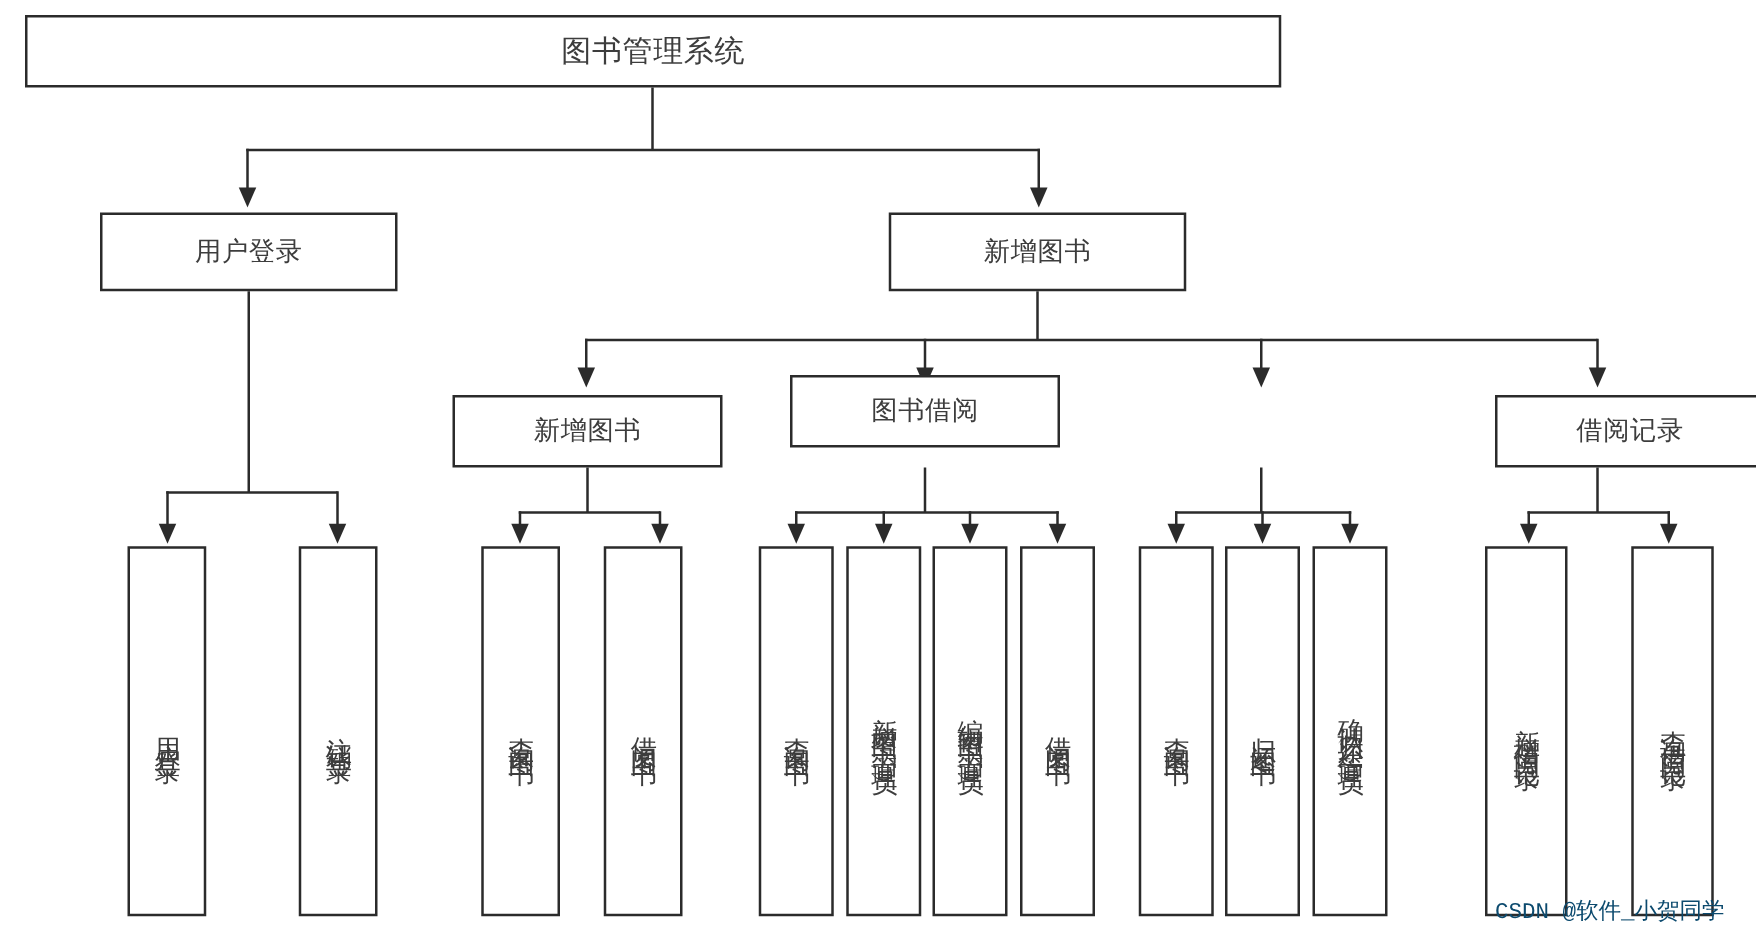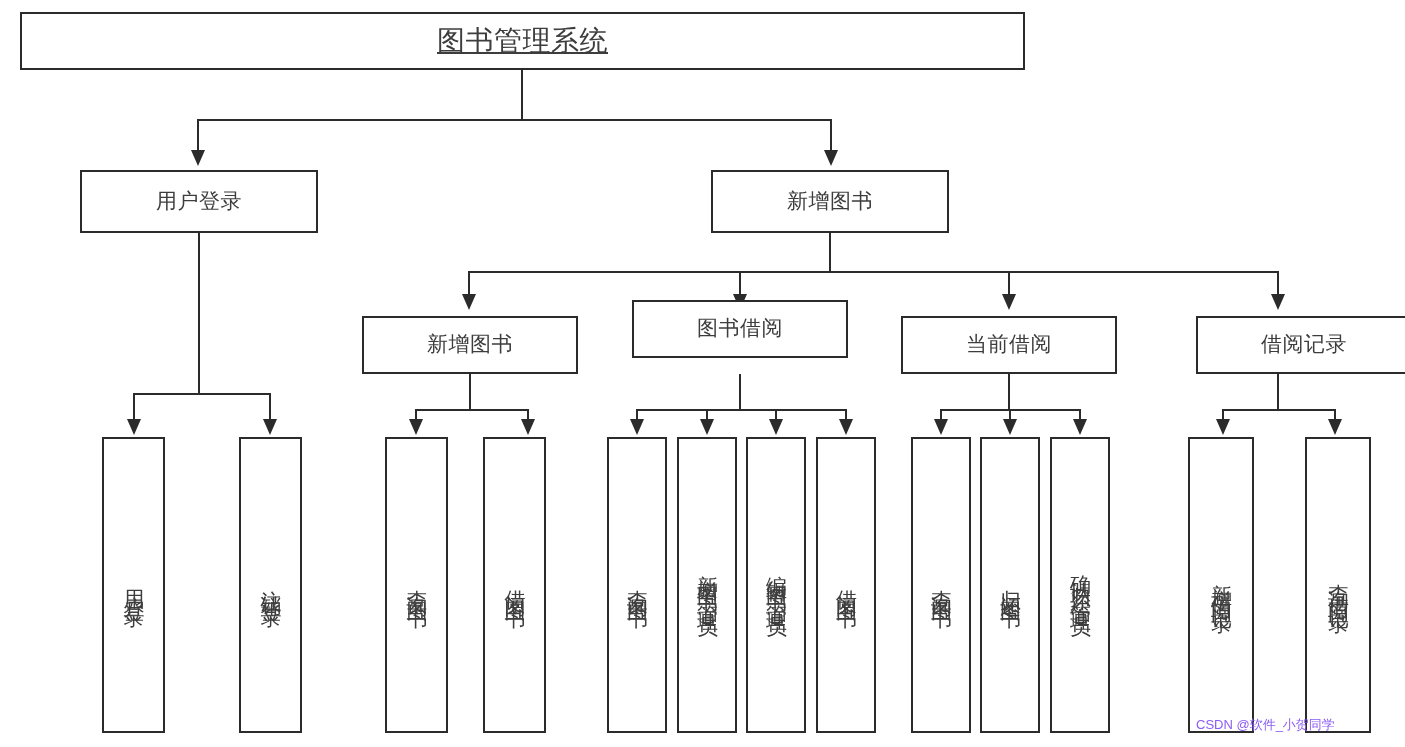--- a/index.html
+++ b/index.html
@@ -34,21 +34,21 @@
     text-align: center;
     line-height: 1.12;
     color: #3d3d3d;
     letter-spacing: 0.5px;
   }
   
   .node.horiz .label {
     writing-mode: horizontal-tb;
     font-size: 21px;
   }
-  .node.root .label { font-size: 28px; text-decoration: underline; }
+  .node.root .label { font-size: 24px; }
   
   .node.vert {
     align-items: flex-start;
     padding-top: 0;
   }
   .node.vert .label {
     writing-mode: vertical-rl;
     text-orientation: upright;
     font-size: 21px;
     line-height: 1.0;
@@ -72,24 +72,24 @@
     position: absolute;
     width: 0;
     height: 0;
     border-left: 7px solid transparent;
     border-right: 7px solid transparent;
     border-top: 16px solid #2b2b2b;
   }
   
   #watermark {
     position: absolute;
-    color: #8b5cf6;
-    font-size: 13px;
+    color: #0c4a6e;
+    font-size: 18px;
     white-space: nowrap;
-    font-family: Liberation Sans, sans-serif;
+    font-family: Liberation Mono, monospace;
   }
 </style>
 </head>
 <body>
 
 <div id="canvas">
 
   <div class="node root horiz" style="left:20px; top:12px; width:1005px; height:58px;">
     <span class="label">图书管理系统</span>
   </div>
@@ -129,23 +129,20 @@
   <div class="arrow" style="left:1002px; top:294px;"></div>
   <div class="vline" style="left:1277px; top:271px; width:2px; height:25px;"></div>
   <div class="arrow" style="left:1271px; top:294px;"></div>
 
   <div class="node horiz" style="left:362px; top:316px; width:216px; height:58px;">
     <span class="label">新增图书</span>
   </div>
   <div class="node horiz" style="left:632px; top:300px; width:216px; height:58px;">
     <span class="label">图书借阅</span>
   </div>
-  <div class="node horiz" style="left:901px; top:316px; width:216px; height:58px;">
-    <span class="label">当前借阅</span>
-  </div>
   <div class="node horiz" style="left:1196px; top:316px; width:216px; height:58px;">
     <span class="label">借阅记录</span>
   </div>
 
   <div class="vline" style="left:469px; top:374px; width:2px; height:36px;"></div>
   <div class="hline" style="left:415px; top:409px; width:113px; height:2px;"></div>
   <div class="vline" style="left:415px; top:409px; width:2px; height:14px;"></div>
   <div class="arrow" style="left:409px; top:419px;"></div>
   <div class="vline" style="left:527px; top:409px; width:2px; height:14px;"></div>
   <div class="arrow" style="left:521px; top:419px;"></div>

